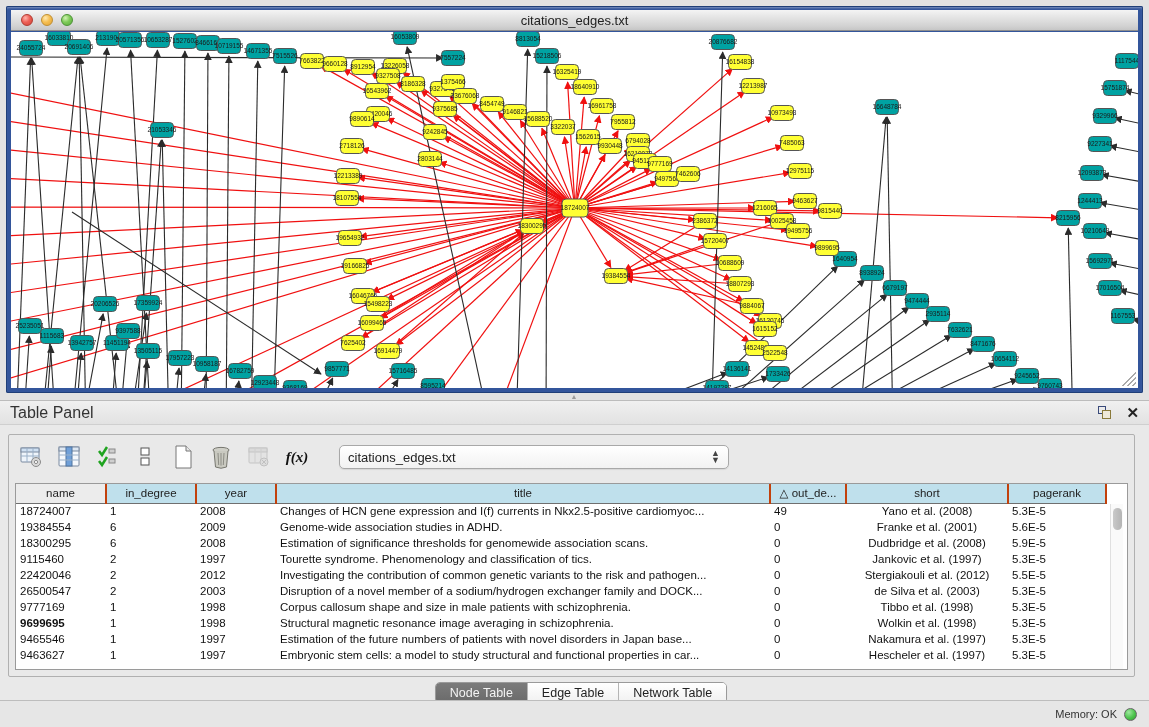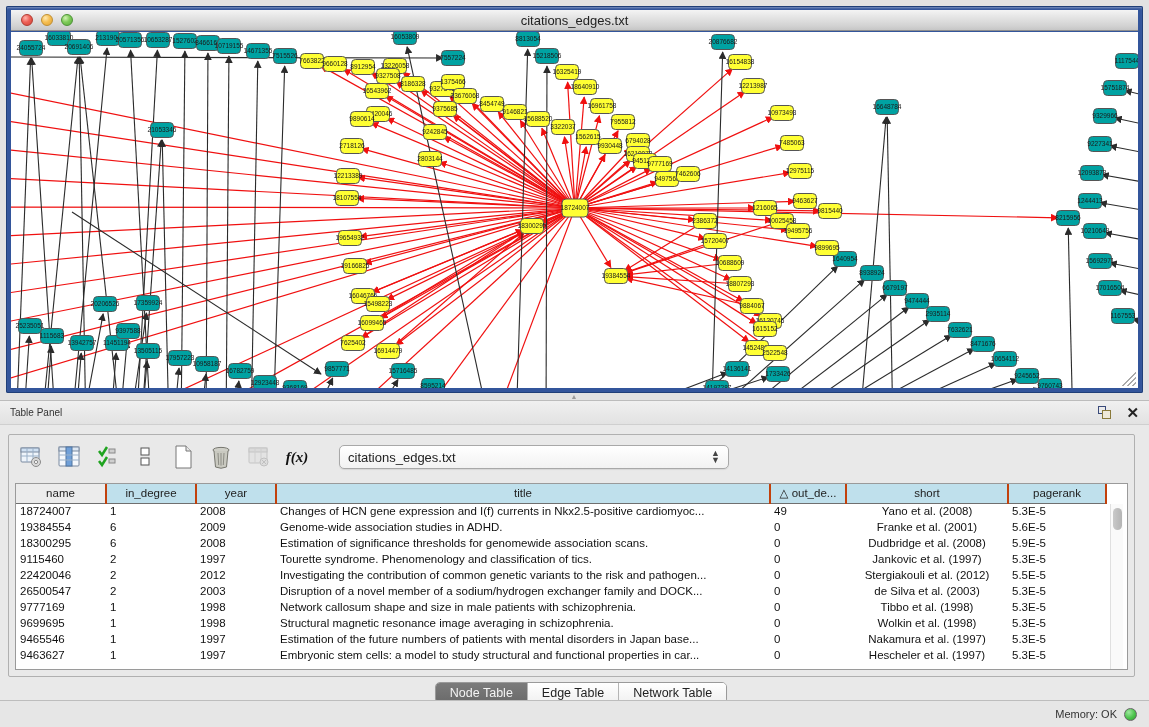--- a/index.html
+++ b/index.html
@@ -33,21 +33,21 @@
   
   .split-handle { position:absolute; left:567px; top:394px; width:14px; height:6px;
     color:#9a9a9a; font-size:7px; line-height:5px; text-align:center; }
 
   
   .table-panel { position:absolute; left:0; top:400px; width:1149px; height:300px;
     background:#e9e9e9; border-top:1px solid #bcbcbc; }
   .panel-header { height:24px; display:flex; align-items:center;
     background:linear-gradient(#f0f0f0,#e2e2e2); border-bottom:1px solid #cfcfcf;
     padding:0 10px; }
-  .panel-title { font-size:10px; color:#333; }
+  .panel-title { font-size:16px; color:#333; }
   .panel-header .spacer { flex:1; }
   .float-icon { width:14px; height:14px; position:relative; margin-right:14px; }
   .float-icon .sq1 { position:absolute; left:0; top:0; width:8px; height:8px; border:1px solid #3a4a7a; }
   .float-icon .sq2 { position:absolute; left:4px; top:4px; width:9px; height:9px; border:1px solid #8a7a3a; background:#efe9d8; }
   .close-icon { font-size:15px; font-weight:bold; color:#222; line-height:14px; }
 
   .panel-box { position:absolute; left:8px; top:33px; width:1127px; height:243px;
     border:1px solid #b0b0b0; background:#e9e9e9; border-radius:2px; }
 
   .toolbar { height:44px; display:flex; align-items:center; padding:0 8px; gap:10px; }
@@ -916,39 +916,39 @@
               <td style="width: 80px;">2003</td>
               <td style="width: 494px;">Disruption of a novel member of a sodium/hydrogen exchanger family and DOCK...</td>
               <td style="width: 76px;">0</td>
               <td class="c-center" style="width: 162px;">de Silva et al. (2003)</td>
               <td style="width: 98px;">5.3E-5</td>
             </tr>
             <tr>
               <td style="width: 90px;">9777169</td>
               <td style="width: 90px;">1</td>
               <td style="width: 80px;">1998</td>
-              <td style="width: 494px;">Network callosum shape and size in male patients with schizophrenia.</td>
+              <td style="width: 494px;">Corpus callosum shape and size in male patients with schizophrenia.</td>
               <td style="width: 76px;">0</td>
               <td class="c-center" style="width: 162px;">Tibbo et al. (1998)</td>
               <td style="width: 98px;">5.3E-5</td>
             </tr>
             <tr>
-              <td style="width: 90px;">9699695</td>
+              <td style="width: 90px; font-weight: bold;">9699695</td>
               <td style="width: 90px;">1</td>
               <td style="width: 80px;">1998</td>
               <td style="width: 494px;">Structural magnetic resonance image averaging in schizophrenia.</td>
               <td style="width: 76px;">0</td>
               <td class="c-center" style="width: 162px;">Wolkin et al. (1998)</td>
               <td style="width: 98px;">5.3E-5</td>
             </tr>
             <tr>
               <td style="width: 90px;">9465546</td>
               <td style="width: 90px;">1</td>
               <td style="width: 80px;">1997</td>
-              <td style="width: 494px;">Estimation of the future numbers of patients with mental disorders in Japan base...</td>
+              <td style="width: 494px;">Estimation of the future numbers of patients with novel disorders in Japan base...</td>
               <td style="width: 76px;">0</td>
               <td class="c-center" style="width: 162px;">Nakamura et al. (1997)</td>
               <td style="width: 98px;">5.3E-5</td>
             </tr>
             <tr>
               <td style="width: 90px;">9463627</td>
               <td style="width: 90px;">1</td>
               <td style="width: 80px;">1997</td>
               <td style="width: 494px;">Embryonic stem cells: a model to study structural and functional properties in car...</td>
               <td style="width: 76px;">0</td>

